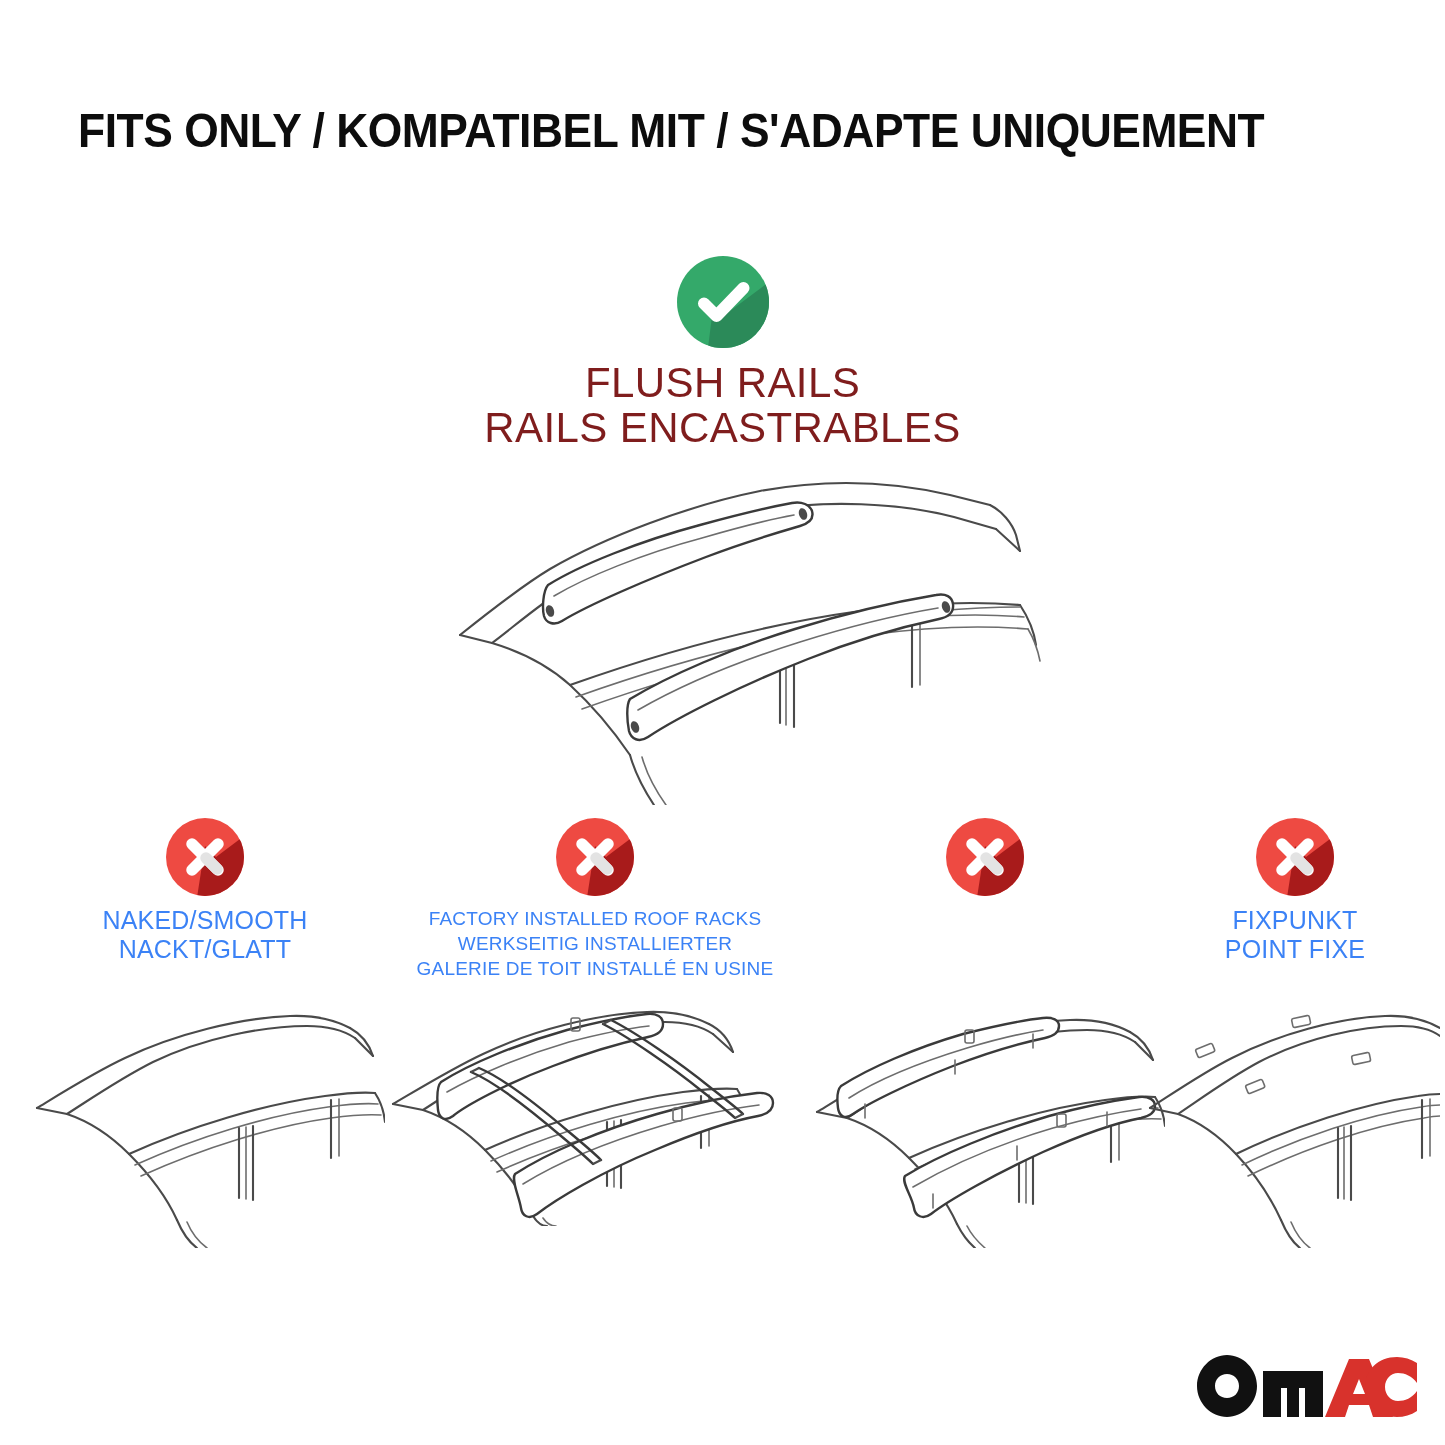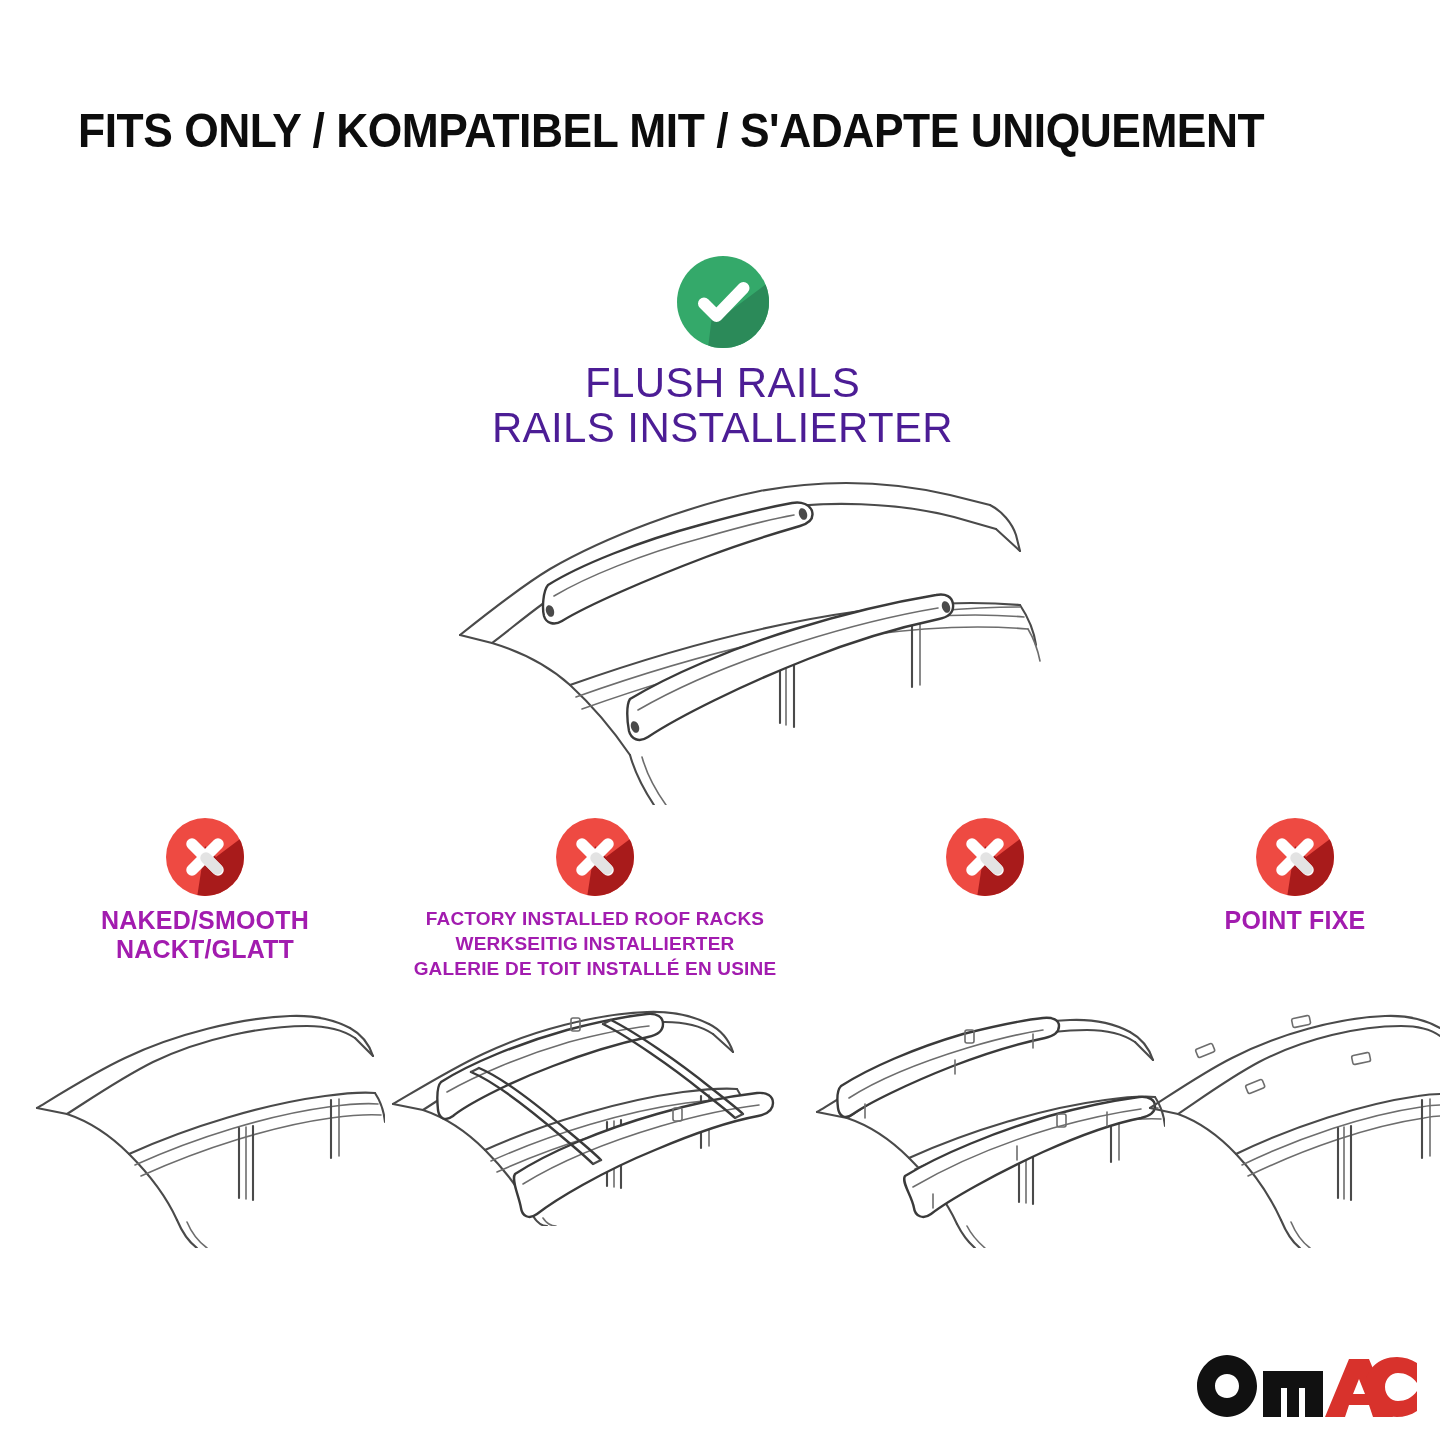--- a/index.html
+++ b/index.html
@@ -47,21 +47,21 @@
     position: relative;
   }
   .badge svg { display: block; }
 
   .good-lines {
     margin-top: 8px;
     font-size: 42px;
     line-height: 45px;
     font-weight: 400;
     letter-spacing: 0.4px;
-    color: #4c1d95;
+    color: #7f1d1d;
   }
   .good-lines div { white-space: nowrap; }
 
   
   .hero-art {
     position: absolute;
     left: 430px;
     top: 465px;
     width: 640px;
     height: 340px;
@@ -87,23 +87,22 @@
 
   .badge-sm {
     width: 78px;
     height: 78px;
     display: inline-block;
   }
   .badge-sm svg { display: block; }
 
   .col-lines {
     margin-top: 6px;
-    color: #a21caf;
+    color: #3b82f6;
     letter-spacing: 0.2px;
-    font-weight: bold;
   }
   .col-lines div { white-space: nowrap; }
   .size-lg  { font-size: 25px; line-height: 29px; }
   .size-sm  { font-size: 19px; line-height: 25px; }
 
   .col-art {
     position: absolute;
     left: 0;
     right: 0;
     top: 190px;
@@ -143,21 +142,21 @@
       <circle cx="46" cy="46" r="46" fill="#34a96a"></circle>
       <g clip-path="url(#gclip)">
         <polygon points="36,52 45,61 92,26 92,100 30,100" fill="#2b8a59"></polygon>
       </g>
       <path d="M27 47.5 L39.5 60 L66.5 32" fill="none" stroke="#ffffff" stroke-width="12" stroke-linecap="round" stroke-linejoin="round"></path>
     </svg>
   </span>
 
   <div class="good-lines">
     <div>FLUSH RAILS</div>
-    <div>RAILS INSTALLIERTER</div>
+    <div>RAILS ENCASTRABLES</div>
   </div>
 </div>
 
 <div class="hero-art">
   <svg width="640" height="340" viewBox="0 0 640 340" aria-hidden="true">
 
     <path class="line" d="M30 170 C 55 150 90 122 120 104 C 175 72 260 40 330 26
                            C 395 14 460 16 520 30 L 560 40"></path>
     <path class="line" d="M30 170 L 62 178 C 95 188 120 202 140 220
                            C 165 243 185 268 200 290"></path>
@@ -408,20 +407,21 @@
           <polygon points="39,28 50,39 78,18 78,86 30,86" fill="#a81b1b"></polygon>
         </g>
         <g stroke="#ffffff" stroke-width="11.5" stroke-linecap="round">
           <line x1="26" y1="26" x2="52" y2="52"></line>
           <line x1="52" y1="26" x2="26" y2="52"></line>
         </g>
         <line x1="40" y1="40" x2="51" y2="51" stroke="#e3e3e3" stroke-width="11.5" stroke-linecap="round"></line>
       </svg>
     </span>
     <div class="col-lines size-lg">
+      <div>FIXPUNKT</div>
       <div>POINT FIXE</div>
     </div>
 
     <div class="col-art">
       <svg width="300" height="240" viewBox="0 0 300 240" style="margin-left:-10px" aria-hidden="true">
         <path class="line" d="M10 100 C 32 86 64 64 92 50 C 138 26 198 10 245 8
                                C 268 7 286 12 300 20"></path>
         <path class="line" d="M10 100 L 38 106 C 60 114 79 128 96 146 C 115 166 131 190 141 212"></path>
         <path class="line" d="M38 106 C 59 92 89 70 119 54 C 165 30 220 18 261 18
                                C 279 18 292 22 300 28"></path>

